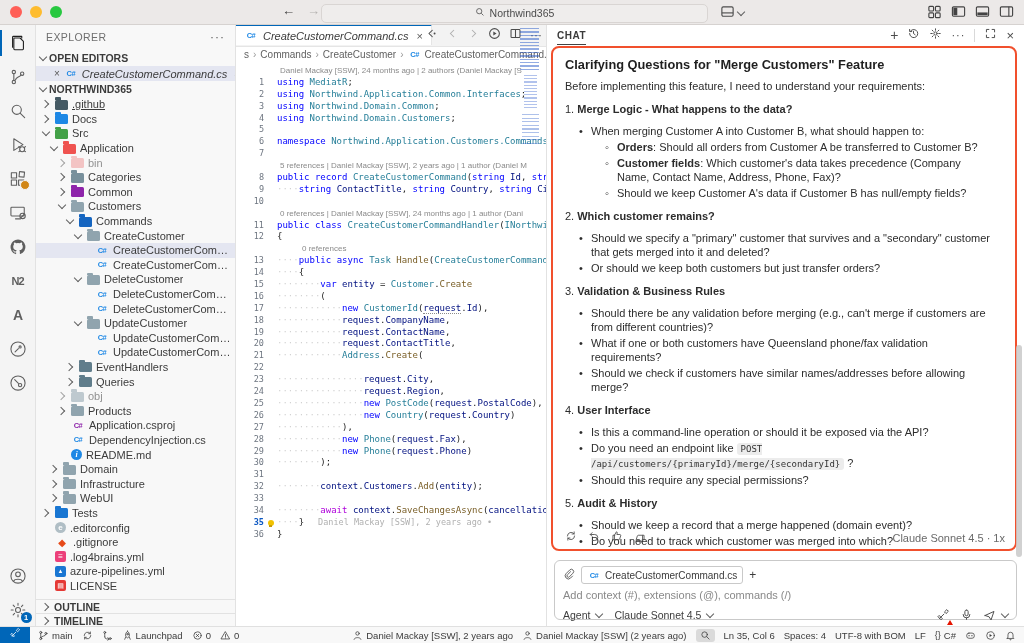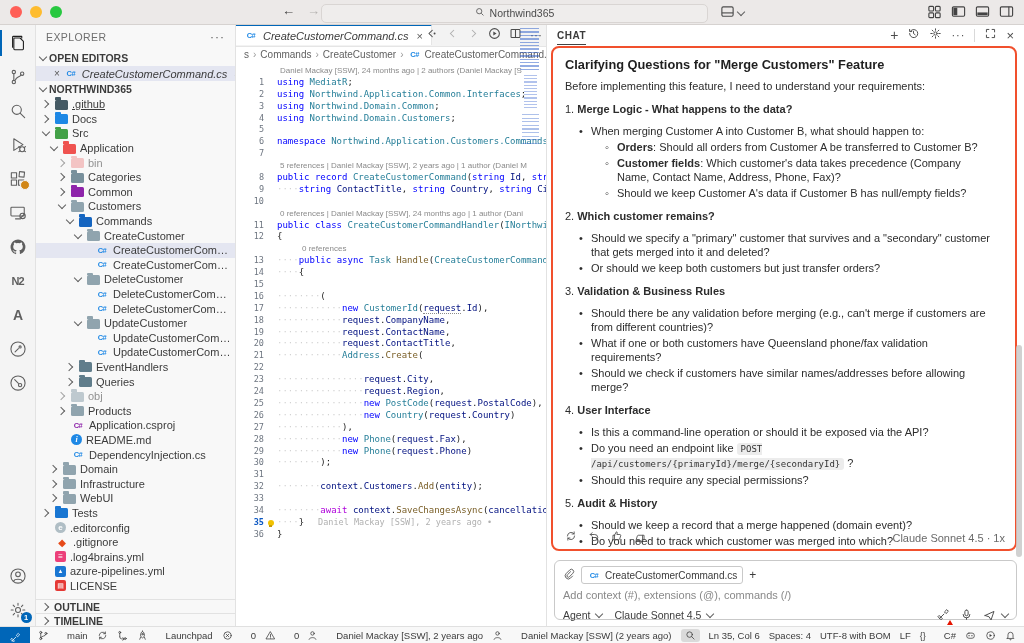--- a/index.html
+++ b/index.html
@@ -126,21 +126,21 @@
   .ctrlitem{display:flex;align-items:center;gap:6px}
   .inicons{margin-left:auto;display:flex;align-items:center;gap:10px;color:#4c4c4c}
   .inicons svg{width:13px;height:13px;stroke:currentColor;fill:none;stroke-width:1.2;stroke-linecap:round}
   .toolwrap{position:relative}
   .warn-tri{position:absolute;right:-3px;bottom:-2px;width:0;height:0;border-left:3.5px solid transparent;border-right:3.5px solid transparent;border-bottom:5.5px solid #e51400}
   .chat-thumb{position:absolute;right:2px;top:321px;width:6px;height:212px;background:#c9c9c9;border-radius:3px;opacity:.85}
   
   .statusbar{position:absolute;left:0;right:0;bottom:0;height:16px;background:#f8f8f8;border-top:1px solid #e0e0e0;display:flex;align-items:center;font-size:9.5px;color:#3b3b3b;z-index:5}
   .sb-l{display:flex;align-items:center;gap:9px;height:100%}
   .sb-r{margin-left:auto;display:flex;align-items:center;gap:9px;height:100%;padding-right:8px}
-  .sbi{display:flex;align-items:flex-end;gap:18px;white-space:nowrap}
+  .sbi{display:flex;align-items:flex-start;gap:3px;white-space:nowrap}
   .sbi .sico{display:flex}
   .sbi .sico svg{width:11px;height:11px;stroke:currentColor;fill:none;stroke-width:1.1;stroke-linecap:round;stroke-linejoin:round}
   .sbi.remote{background:#0066b8;color:#fff;width:30px;height:100%;justify-content:center;margin-right:-1px}
   .sbi.boxed{background:#dadada;border-radius:3px;padding:1px 4px}
   .sbi .gtxt{font-size:9px}
 </style>
 </head>
 <body>
 
 <div class="app">
@@ -442,27 +442,27 @@
             <span class="fold" style="background: rgb(144, 164, 174);"></span>
             <span style="overflow: hidden; text-overflow: ellipsis;">Products</span>
           </div>
           <div class="trow" style="padding-left: 20px;">
             <span class="tw"></span>
             <span class="fi fi-csproj"></span>
             <span style="overflow: hidden; text-overflow: ellipsis;">Application.csproj</span>
           </div>
           <div class="trow" style="padding-left: 20px;">
             <span class="tw"></span>
+            <span class="fi fi-cs"></span>
+            <span style="overflow: hidden; text-overflow: ellipsis;">DependencyInjection.cs</span>
+          </div>
+          <div class="trow" style="padding-left: 20px;">
+            <span class="tw"></span>
             <span class="fi fi-readme"></span>
             <span style="overflow: hidden; text-overflow: ellipsis;">README.md</span>
-          </div>
-          <div class="trow" style="padding-left: 20px;">
-            <span class="tw"></span>
-            <span class="fi fi-cs"></span>
-            <span style="overflow: hidden; text-overflow: ellipsis;">DependencyInjection.cs</span>
           </div>
           <div class="trow" style="padding-left: 12px;">
             <span class="tw">
               <span class="cv r"></span>
             </span>
             <span class="fold" style="background: rgb(144, 164, 174);"></span>
             <span style="overflow: hidden; text-overflow: ellipsis;">Domain</span>
           </div>
           <div class="trow" style="padding-left: 12px;">
             <span class="tw">
@@ -582,21 +582,21 @@
           <div class="cl lens" style="padding-left: 44px;">5 references | Daniel Mackay [SSW], 2 years ago | 1 author (Daniel M</div>
           <div class="cl"><span class="ln">8</span><span class="gl"></span><span class="ct"><span class="tk kw">public</span><span class="tk pln"> </span><span class="tk kw">record</span><span class="tk pln"> </span><span class="tk typ">CreateCustomerCommand</span><span class="tk pln">(</span><span class="tk kw">string</span><span class="tk pln"> </span><span class="tk mem">Id</span><span class="tk pln">, </span><span class="tk kw">string</span></span></div>
           <div class="cl"><span class="ln">9</span><span class="gl"></span><span class="ct"><span class="tk ws">····</span><span class="tk kw">string</span><span class="tk pln"> </span><span class="tk mem">ContactTitle</span><span class="tk pln">, </span><span class="tk kw">string</span><span class="tk pln"> </span><span class="tk mem">Country</span><span class="tk pln">, </span><span class="tk kw">string</span><span class="tk pln"> </span><span class="tk mem">City</span></span></div>
           <div class="cl"><span class="ln">10</span><span class="gl"></span><span class="ct"></span></div>
           <div class="cl lens" style="padding-left: 44px;">0 references | Daniel Mackay [SSW], 24 months ago | 1 author (Dani</div>
           <div class="cl"><span class="ln">11</span><span class="gl"></span><span class="ct"><span class="tk kw">public</span><span class="tk pln"> </span><span class="tk kw">class</span><span class="tk pln"> </span><span class="tk typ">CreateCustomerCommandHandler</span><span class="tk pln">(</span><span class="tk typ">INorthwindDbContext</span></span></div>
           <div class="cl"><span class="ln">12</span><span class="gl"></span><span class="ct"><span class="tk pln">{</span></span></div>
           <div class="cl lens" style="padding-left: 66px;">0 references</div>
           <div class="cl"><span class="ln">13</span><span class="gl"></span><span class="ct"><span class="tk ws">····</span><span class="tk kw">public</span><span class="tk pln"> </span><span class="tk kw">async</span><span class="tk pln"> </span><span class="tk typ">Task</span><span class="tk pln"> </span><span class="tk fn">Handle</span><span class="tk pln">(</span><span class="tk typ">CreateCustomerCommand</span></span></div>
           <div class="cl"><span class="ln">14</span><span class="gl"></span><span class="ct"><span class="tk ws">····</span><span class="tk pln">{</span></span></div>
-          <div class="cl"><span class="ln">15</span><span class="gl"></span></div>
+          <div class="cl"><span class="ln">15</span><span class="gl"></span><span class="ct"><span class="tk ws">········</span><span class="tk kw">var</span><span class="tk pln"> </span><span class="tk mem">entity</span><span class="tk pln"> = </span><span class="tk typ">Customer</span><span class="tk pln">.</span><span class="tk fn">Create</span></span></div>
           <div class="cl"><span class="ln">16</span><span class="gl"></span><span class="ct"><span class="tk ws">········</span><span class="tk pln">(</span></span></div>
           <div class="cl"><span class="ln">17</span><span class="gl"></span><span class="ct"><span class="tk ws">············</span><span class="tk kw">new</span><span class="tk pln"> </span><span class="tk typ">CustomerId</span><span class="tk pln">(</span><span class="tk mem u">request</span><span class="tk pln">.</span><span class="tk mem">Id</span><span class="tk pln">),</span></span></div>
           <div class="cl"><span class="ln">18</span><span class="gl"></span><span class="ct"><span class="tk ws">············</span><span class="tk mem">request</span><span class="tk pln">.</span><span class="tk mem">CompanyName</span><span class="tk pln">,</span></span></div>
           <div class="cl"><span class="ln">19</span><span class="gl"></span><span class="ct"><span class="tk ws">············</span><span class="tk mem">request</span><span class="tk pln">.</span><span class="tk mem">ContactName</span><span class="tk pln">,</span></span></div>
           <div class="cl"><span class="ln">20</span><span class="gl"></span><span class="ct"><span class="tk ws">············</span><span class="tk mem">request</span><span class="tk pln">.</span><span class="tk mem">ContactTitle</span><span class="tk pln">,</span></span></div>
           <div class="cl"><span class="ln">21</span><span class="gl"></span><span class="ct"><span class="tk ws">············</span><span class="tk typ">Address</span><span class="tk pln">.</span><span class="tk fn">Create</span><span class="tk pln">(</span></span></div>
           <div class="cl"><span class="ln">22</span><span class="gl"></span></div>
           <div class="cl"><span class="ln">23</span><span class="gl"></span><span class="ct"><span class="tk ws">················</span><span class="tk mem">request</span><span class="tk pln">.</span><span class="tk mem">City</span><span class="tk pln">,</span></span></div>
           <div class="cl"><span class="ln">24</span><span class="gl"></span><span class="ct"><span class="tk ws">················</span><span class="tk mem">request</span><span class="tk pln">.</span><span class="tk mem">Region</span><span class="tk pln">,</span></span></div>
           <div class="cl"><span class="ln">25</span><span class="gl"></span><span class="ct"><span class="tk ws">················</span><span class="tk kw">new</span><span class="tk pln"> </span><span class="tk typ">PostCode</span><span class="tk pln">(</span><span class="tk mem">request</span><span class="tk pln">.</span><span class="tk mem">PostalCode</span><span class="tk pln">),</span></span></div>

